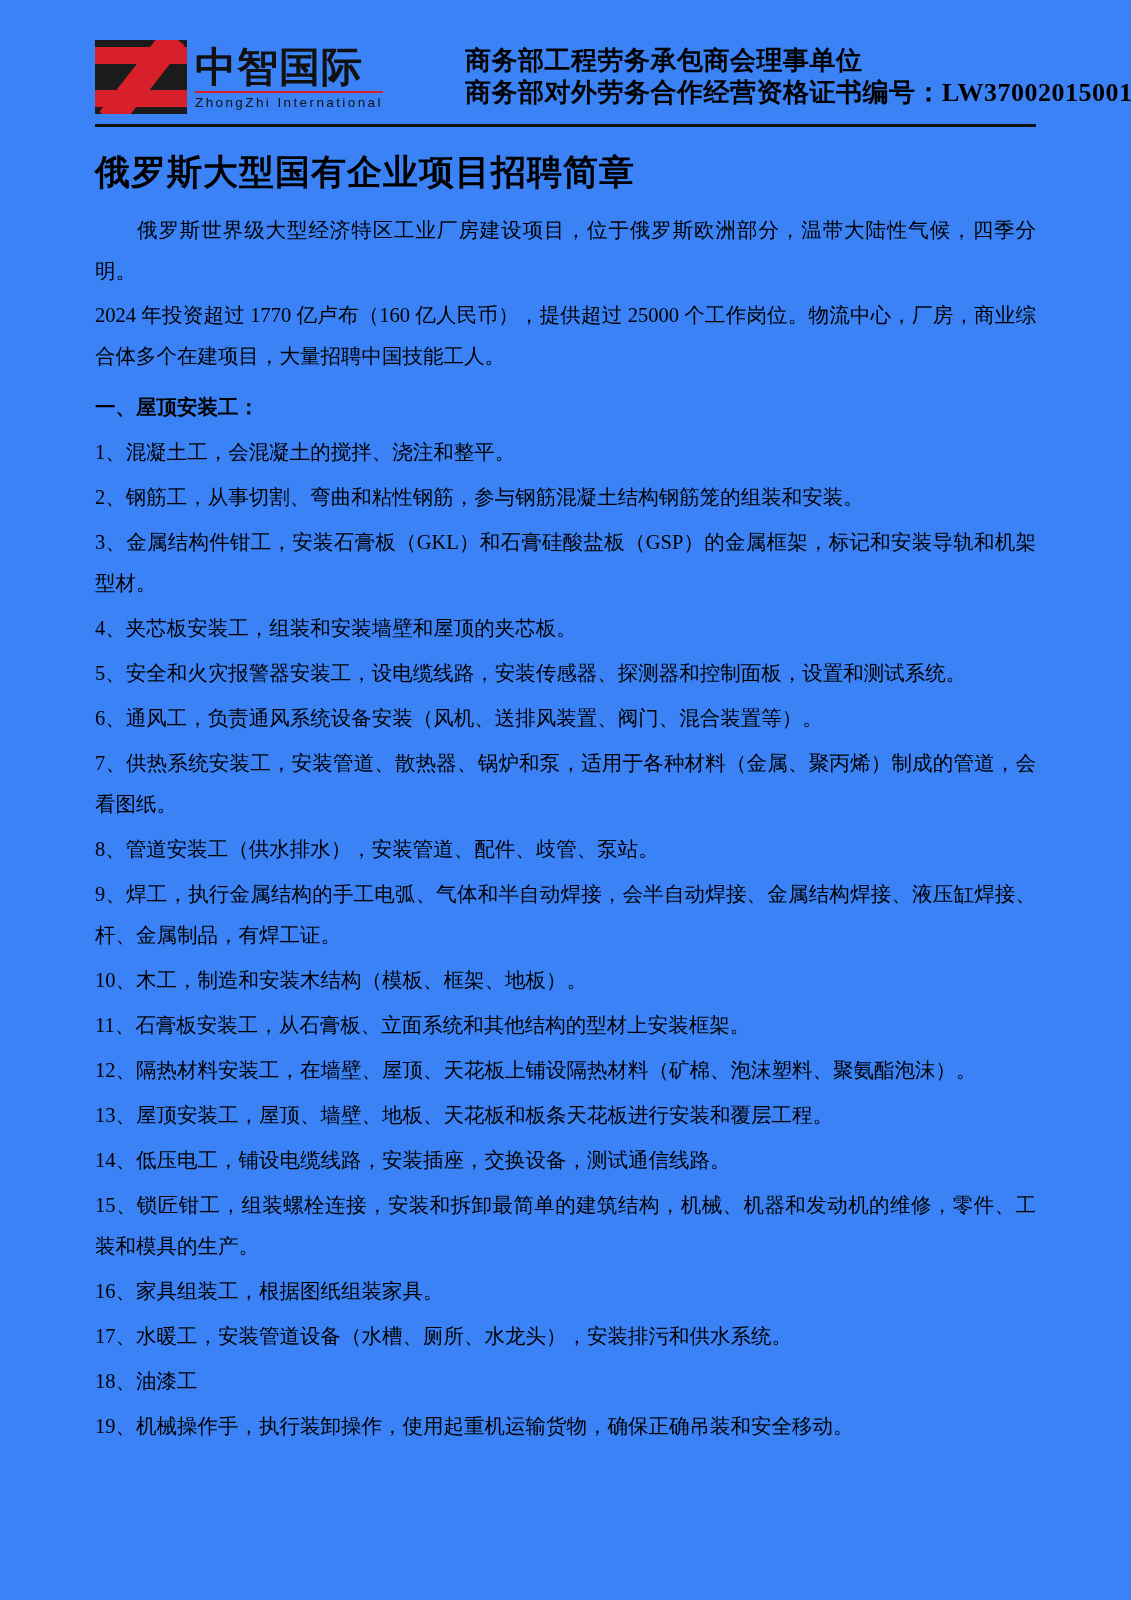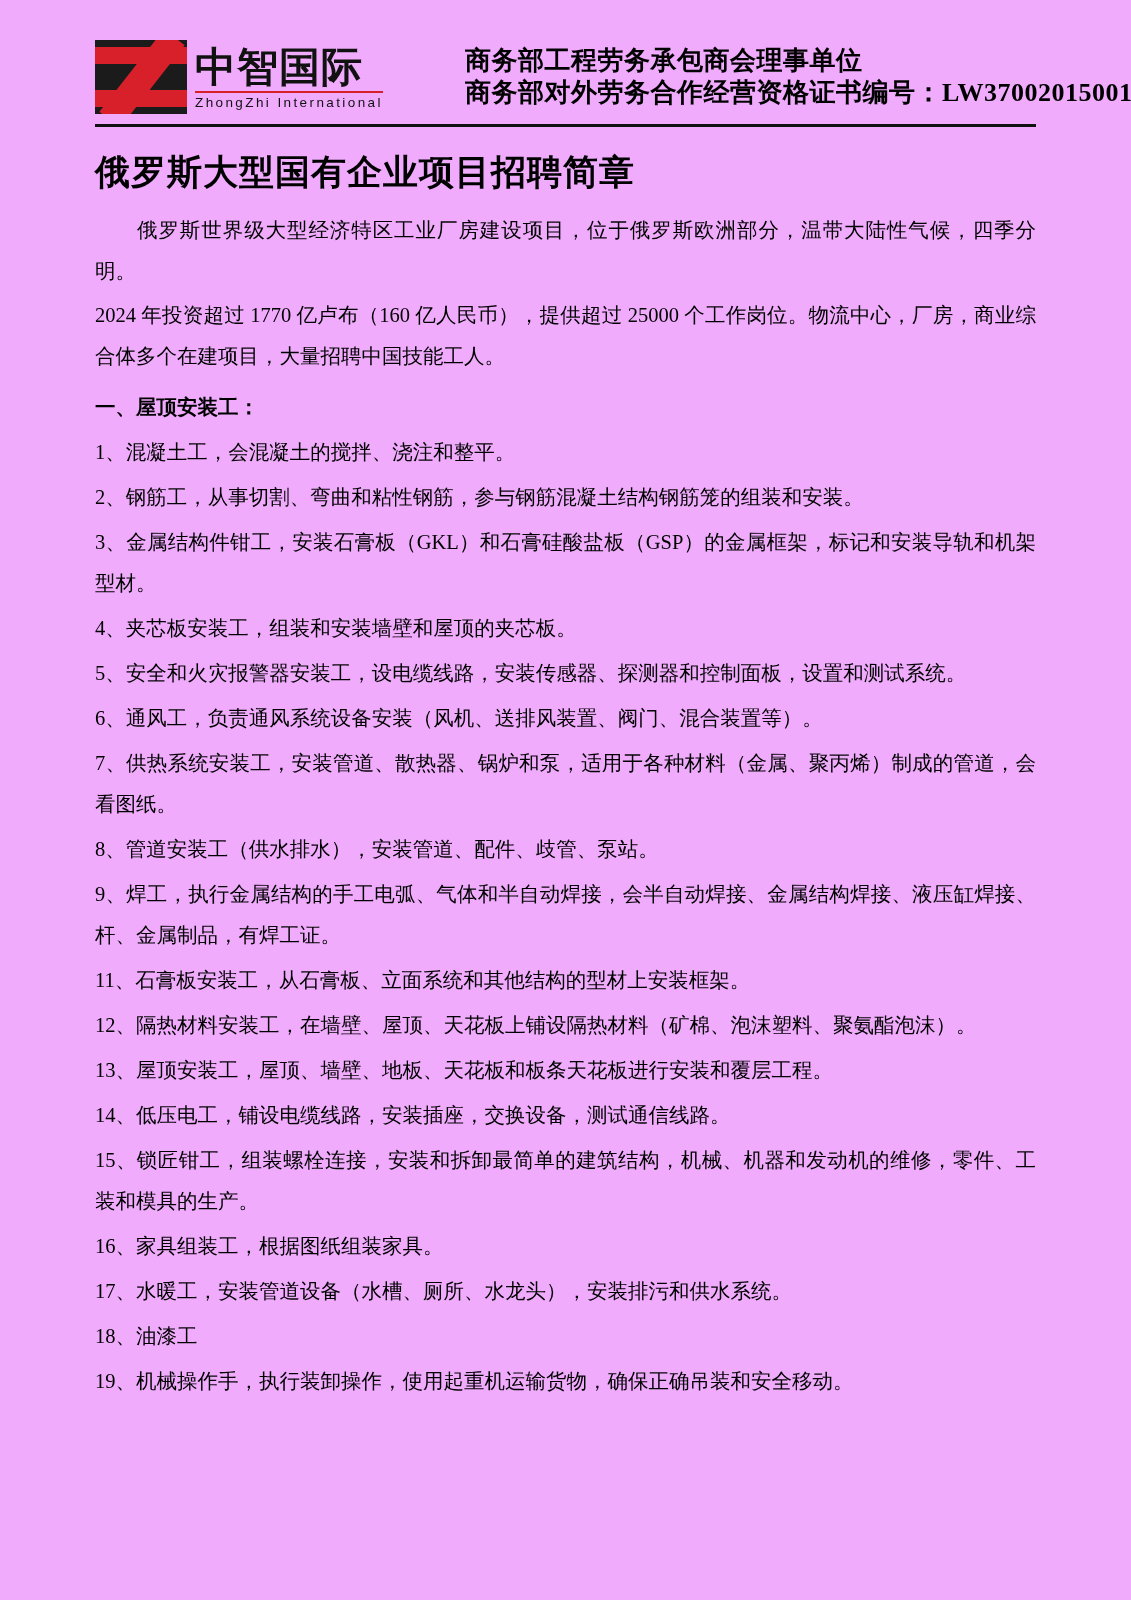--- a/index.html
+++ b/index.html
@@ -11,21 +11,21 @@
     width: 1131px;
     min-height: 1600px;
     font-family: "Liberation Serif", "DejaVu Serif", serif;
     color: #000000;
   }
   .page {
     width: 1131px;
     min-height: 1600px;
     box-sizing: border-box;
     padding: 40px 95px 30px 95px;
-    background: #f0abfc;
+    background: #3b82f6;
   }
   
   .letterhead {
     display: flex;
     align-items: center;
     border-bottom: 3px solid #111;
     padding-bottom: 10px;
     margin-bottom: 0;
   }
   .logo-block {
@@ -172,20 +172,21 @@
 
   <p class="item">1、混凝土工，会混凝土的搅拌、浇注和整平。</p>
   <p class="item">2、钢筋工，从事切割、弯曲和粘性钢筋，参与钢筋混凝土结构钢筋笼的组装和安装。</p>
   <p class="item">3、金属结构件钳工，安装石膏板（GKL）和石膏硅酸盐板（GSP）的金属框架，标记和安装导轨和机架型材。</p>
   <p class="item">4、夹芯板安装工，组装和安装墙壁和屋顶的夹芯板。</p>
   <p class="item">5、安全和火灾报警器安装工，设电缆线路，安装传感器、探测器和控制面板，设置和测试系统。</p>
   <p class="item">6、通风工，负责通风系统设备安装（风机、送排风装置、阀门、混合装置等）。</p>
   <p class="item">7、供热系统安装工，安装管道、散热器、锅炉和泵，适用于各种材料（金属、聚丙烯）制成的管道，会看图纸。</p>
   <p class="item">8、管道安装工（供水排水），安装管道、配件、歧管、泵站。</p>
   <p class="item">9、焊工，执行金属结构的手工电弧、气体和半自动焊接，会半自动焊接、金属结构焊接、液压缸焊接、杆、金属制品，有焊工证。</p>
+  <p class="item">10、木工，制造和安装木结构（模板、框架、地板）。</p>
   <p class="item">11、石膏板安装工，从石膏板、立面系统和其他结构的型材上安装框架。</p>
   <p class="item">12、隔热材料安装工，在墙壁、屋顶、天花板上铺设隔热材料（矿棉、泡沫塑料、聚氨酯泡沫）。</p>
   <p class="item">13、屋顶安装工，屋顶、墙壁、地板、天花板和板条天花板进行安装和覆层工程。</p>
   <p class="item">14、低压电工，铺设电缆线路，安装插座，交换设备，测试通信线路。</p>
   <p class="item">15、锁匠钳工，组装螺栓连接，安装和拆卸最简单的建筑结构，机械、机器和发动机的维修，零件、工装和模具的生产。</p>
   <p class="item">16、家具组装工，根据图纸组装家具。</p>
   <p class="item">17、水暖工，安装管道设备（水槽、厕所、水龙头），安装排污和供水系统。</p>
   <p class="item">18、油漆工</p>
   <p class="item">19、机械操作手，执行装卸操作，使用起重机运输货物，确保正确吊装和安全移动。</p>
 

